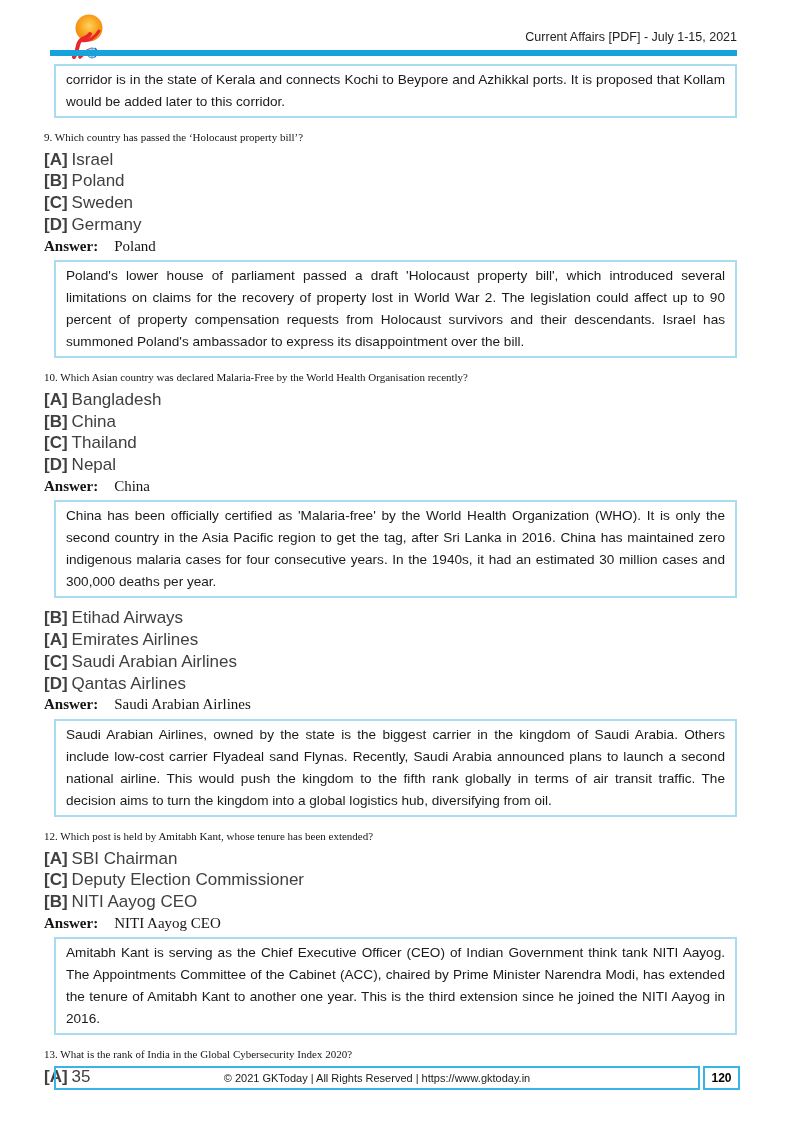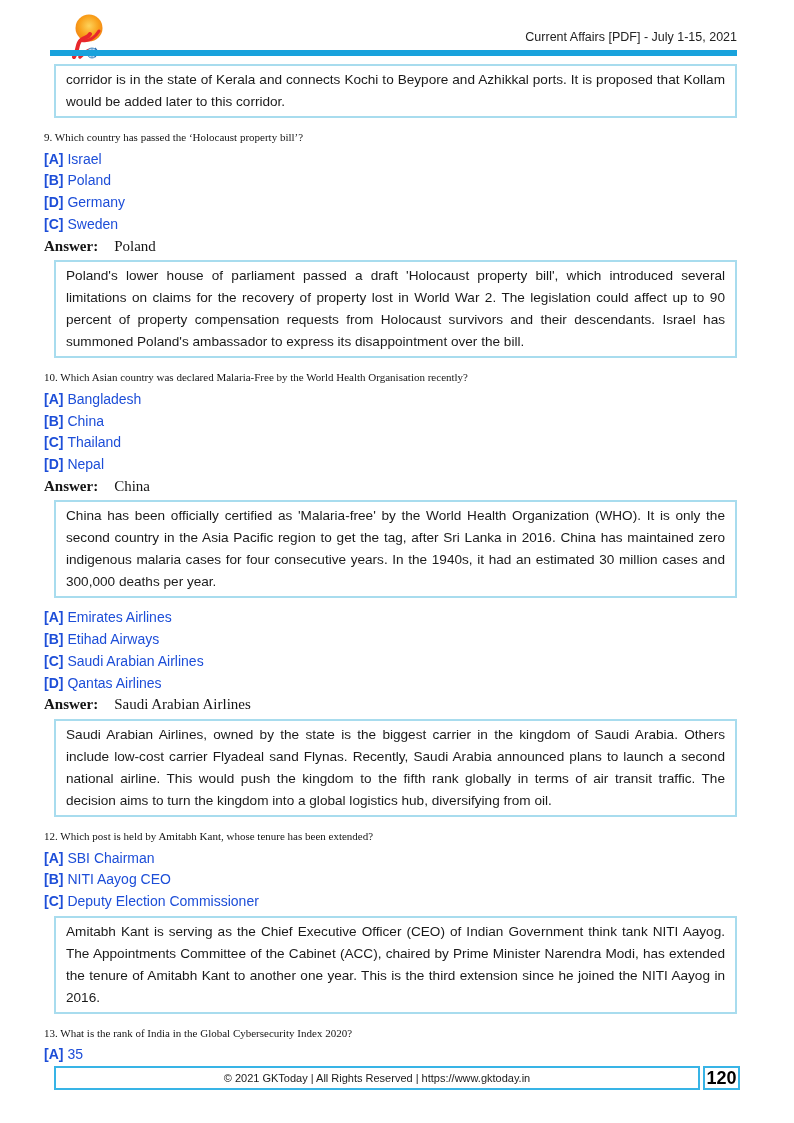--- a/index.html
+++ b/index.html
@@ -34,42 +34,42 @@
     color: #1a1a1a;
   }
   .first-box { margin-top: 10px; }
 
   
   .question-block { margin-top: 9px; }
   .q-text {
     font-family: "Liberation Serif", serif;
     font-size: 11px; line-height: 21.7px; color: #151515;
   }
-  .option { font-size: 14px; line-height: 21.7px; color: #1d4ed8; }
+  .option { font-size: 17px; line-height: 21.7px; color: #404040; }
   .option .opt-label { font-weight: bold; margin-right: 4px; }
   .answer-line {
     font-family: "Liberation Serif", serif;
     font-size: 15px; line-height: 21.7px; color: #151515;
   }
   .answer-line .ans-label { font-weight: bold; margin-right: 16px; }
 
   
   .footer {
     position: absolute; left: 54px; right: 54px; top: 1066px;
     display: flex; gap: 3px; height: 24px;
   }
   .footer-box {
     flex: 1; border: 2px solid #38B4E6;
     display: flex; align-items: center; justify-content: center;
     font-size: 11px; color: #1a1a1a;
   }
   .page-num-box {
     width: 37px; border: 2px solid #38B4E6;
     display: flex; align-items: center; justify-content: center;
-    font-size: 18px; font-weight: bold; color: #000;
+    font-size: 12px; font-weight: bold; color: #000;
   }
 </style>
 </head>
 <body>
 
 <div class="header">
   <svg class="logo" viewBox="0 0 50 46">
     <defs>
       <radialGradient id="sun" cx="50%" cy="42%" r="60%">
         <stop offset="0%" stop-color="#FDD35B"></stop>
@@ -92,56 +92,57 @@
 <div class="page">
 
   <div class="callout first-box">
     <span>corridor is in the state of Kerala and connects Kochi to Beypore and Azhikkal ports. It is proposed that Kollam would be added later to this corridor.</span>
   </div>
 
   <div class="question-block">
     <div class="q-text">9. Which country has passed the ‘Holocaust property bill’?</div>
     <div class="option"><span class="opt-label">[A]</span><span>Israel</span></div>
     <div class="option"><span class="opt-label">[B]</span><span>Poland</span></div>
+    <div class="option"><span class="opt-label">[C]</span><span>Sweden</span></div>
     <div class="option"><span class="opt-label">[D]</span><span>Germany</span></div>
-    <div class="option"><span class="opt-label">[C]</span><span>Sweden</span></div>
     <div class="answer-line"><span class="ans-label">Answer:</span><span>Poland</span></div>
   </div>
   <div class="callout">
     <span>Poland's lower house of parliament passed a draft 'Holocaust property bill', which introduced several limitations on claims for the recovery of property lost in World War 2. The legislation could affect up to 90 percent of property compensation requests from Holocaust survivors and their descendants. Israel has summoned Poland's ambassador to express its disappointment over the bill.</span>
   </div>
 
   <div class="question-block">
     <div class="q-text">10. Which Asian country was declared Malaria-Free by the World Health Organisation recently?</div>
     <div class="option"><span class="opt-label">[A]</span><span>Bangladesh</span></div>
     <div class="option"><span class="opt-label">[B]</span><span>China</span></div>
     <div class="option"><span class="opt-label">[C]</span><span>Thailand</span></div>
     <div class="option"><span class="opt-label">[D]</span><span>Nepal</span></div>
     <div class="answer-line"><span class="ans-label">Answer:</span><span>China</span></div>
   </div>
   <div class="callout">
     <span>China has been officially certified as 'Malaria-free' by the World Health Organization (WHO). It is only the second country in the Asia Pacific region to get the tag, after Sri Lanka in 2016. China has maintained zero indigenous malaria cases for four consecutive years. In the 1940s, it had an estimated 30 million cases and 300,000 deaths per year.</span>
   </div>
 
   <div class="question-block">
+    <div class="option"><span class="opt-label">[B]</span><span>Etihad Airways</span></div>
     <div class="option"><span class="opt-label">[A]</span><span>Emirates Airlines</span></div>
-    <div class="option"><span class="opt-label">[B]</span><span>Etihad Airways</span></div>
     <div class="option"><span class="opt-label">[C]</span><span>Saudi Arabian Airlines</span></div>
     <div class="option"><span class="opt-label">[D]</span><span>Qantas Airlines</span></div>
     <div class="answer-line"><span class="ans-label">Answer:</span><span>Saudi Arabian Airlines</span></div>
   </div>
   <div class="callout">
     <span>Saudi Arabian Airlines, owned by the state is the biggest carrier in the kingdom of Saudi Arabia. Others include low-cost carrier Flyadeal sand Flynas. Recently, Saudi Arabia announced plans to launch a second national airline. This would push the kingdom to the fifth rank globally in terms of air transit traffic. The decision aims to turn the kingdom into a global logistics hub, diversifying from oil.</span>
   </div>
 
   <div class="question-block">
     <div class="q-text">12. Which post is held by Amitabh Kant, whose tenure has been extended?</div>
     <div class="option"><span class="opt-label">[A]</span><span>SBI Chairman</span></div>
+    <div class="option"><span class="opt-label">[C]</span><span>Deputy Election Commissioner</span></div>
     <div class="option"><span class="opt-label">[B]</span><span>NITI Aayog CEO</span></div>
-    <div class="option"><span class="opt-label">[C]</span><span>Deputy Election Commissioner</span></div>
+    <div class="answer-line"><span class="ans-label">Answer:</span><span>NITI Aayog CEO</span></div>
   </div>
   <div class="callout">
     <span>Amitabh Kant is serving as the Chief Executive Officer (CEO) of Indian Government think tank NITI Aayog. The Appointments Committee of the Cabinet (ACC), chaired by Prime Minister Narendra Modi, has extended the tenure of Amitabh Kant to another one year. This is the third extension since he joined the NITI Aayog in 2016.</span>
   </div>
 
   <div class="question-block">
     <div class="q-text">13. What is the rank of India in the Global Cybersecurity Index 2020?</div>
     <div class="option"><span class="opt-label">[A]</span><span>35</span></div>
 
   </div>

